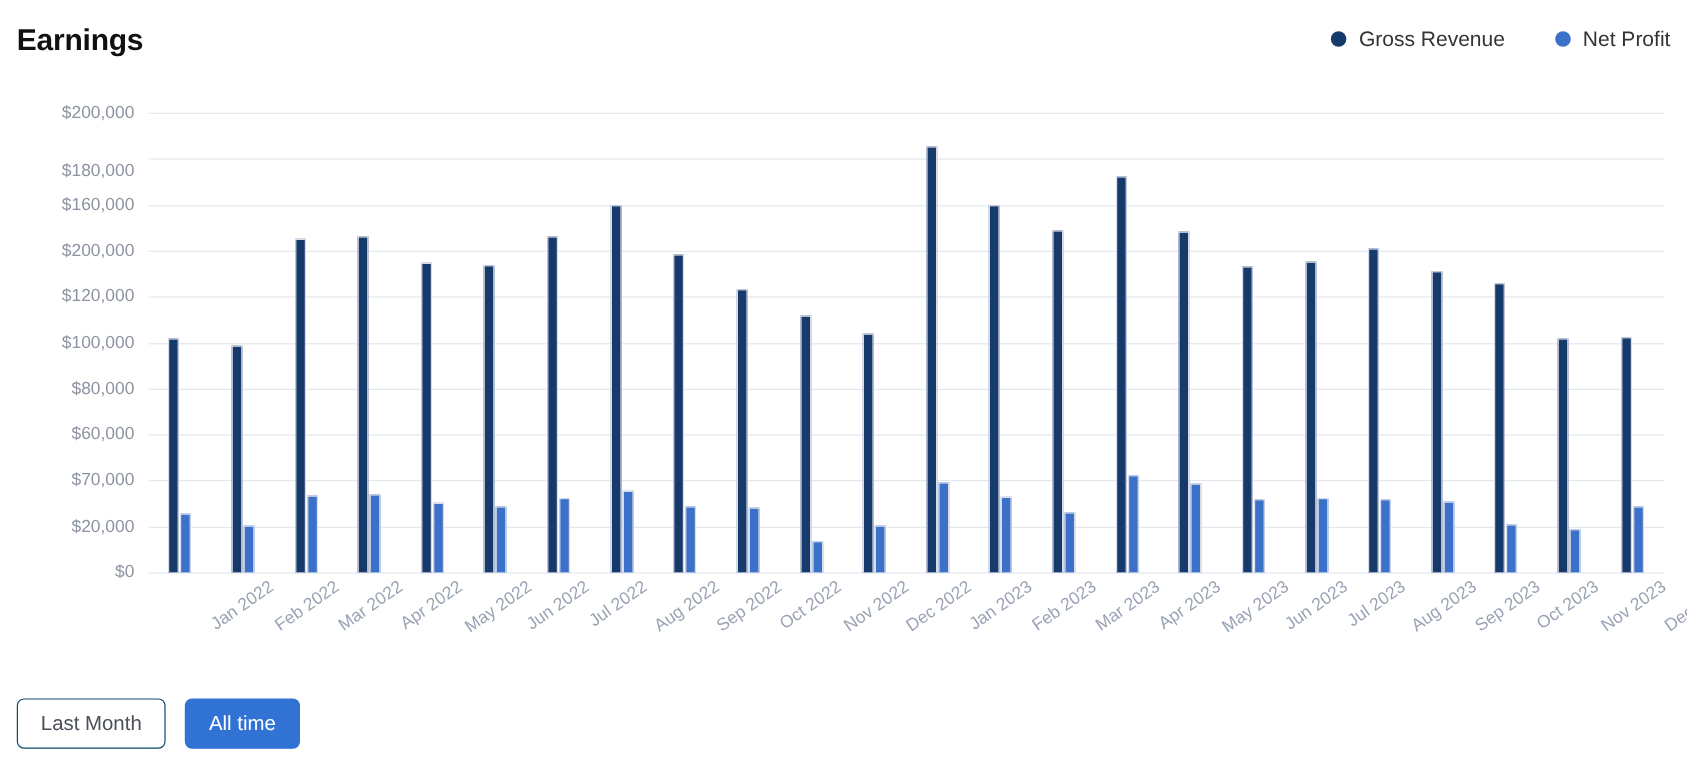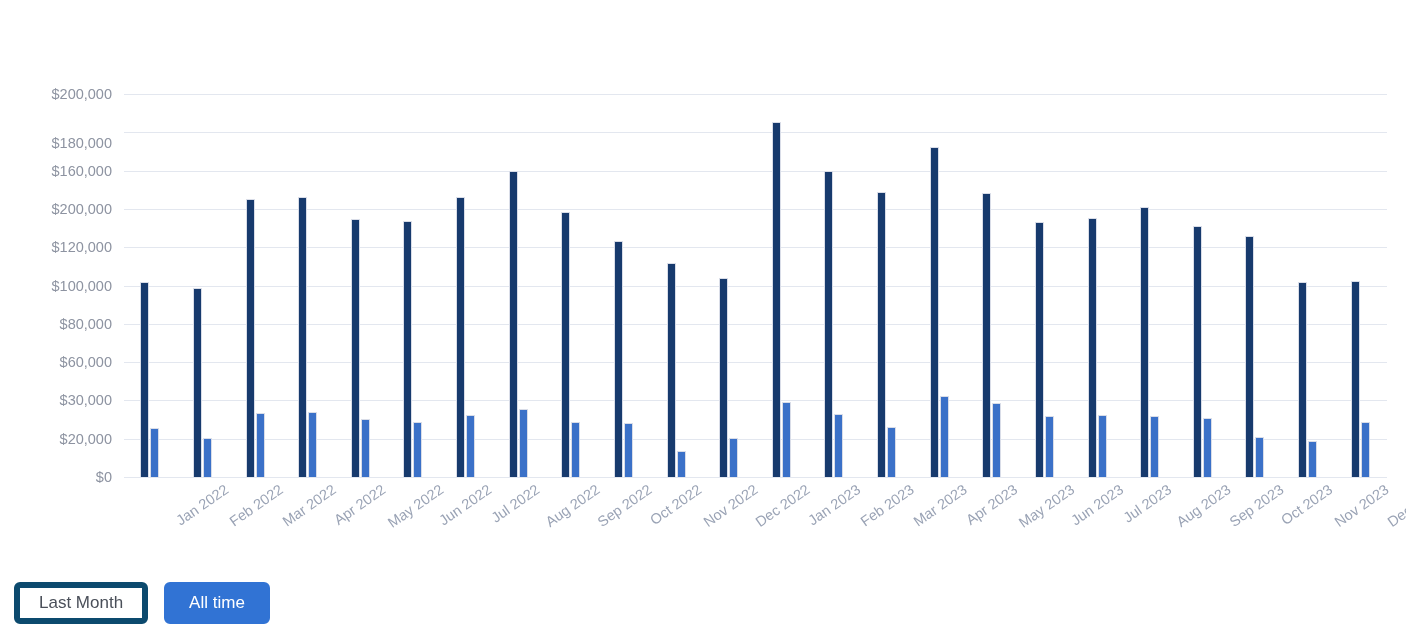--- a/index.html
+++ b/index.html
@@ -144,52 +144,65 @@
     top: 582px;
     display: flex;
     gap: 16px;
   }
   .range-btn {
     height: 42px;
     padding: 0 19px;
     display: flex;
     align-items: center;
     justify-content: center;
-    border: 6px solid #0c4a6e;
+    border: 1px solid #0c4a6e;
     border-radius: 6px;
     background: #ffffff;
     color: #4a4f59;
     font-size: 17px;
     font-family: "Liberation Sans", sans-serif;
     cursor: pointer;
     white-space: nowrap;
   }
   .range-btn.active {
     background: #3173d4;
     border-color: #3173d4;
     color: #ffffff;
   }
 </style>
 </head>
 <body>
 
 <div id="root">
 
+  <div class="header">
+    <div class="chart-title">Earnings</div>
+    <div class="legend" id="legend-host">
+        <div class="legend-item">
+          <span class="legend-dot" style="background: rgb(23, 58, 109);"></span>
+          <span class="legend-label">Gross Revenue</span>
+        </div>
+        <div class="legend-item">
+          <span class="legend-dot" style="background: rgb(59, 113, 200);"></span>
+          <span class="legend-label">Net Profit</span>
+        </div>
+      </div>
+  </div>
 
   <div class="chart-wrap">
     <div class="ylabels" id="ylabels-host">
         <div class="ylabel" style="top: 0px;">$200,000</div>
         <div class="ylabel" style="top: 49px;">$180,000</div>
         <div class="ylabel" style="top: 76.6px;">$160,000</div>
         <div class="ylabel" style="top: 114.9px;">$200,000</div>
         <div class="ylabel" style="top: 153.2px;">$120,000</div>
         <div class="ylabel" style="top: 191.5px; margin-left: 40px;">$100,000</div>
         <div class="ylabel" style="top: 229.8px;">$80,000</div>
         <div class="ylabel" style="top: 268.1px;">$60,000</div>
-        <div class="ylabel" style="top: 306.4px;">$30,000</div>
+        <div class="ylabel" style="top: 306.4px;">$70,000</div>
         <div class="ylabel" style="top: 344.7px;">$20,000</div>
         <div class="ylabel" style="top: 383px;">$0</div>
       </div>
     <div class="plot" id="grid-host">
         <div class="gridline" style="top: 0px;"></div>
         <div class="gridline" style="top: 38.3px;"></div>
         <div class="gridline" style="top: 76.6px;"></div>
         <div class="gridline" style="top: 114.9px;"></div>
         <div class="gridline" style="top: 153.2px;"></div>
         <div class="gridline" style="top: 191.5px;"></div>

